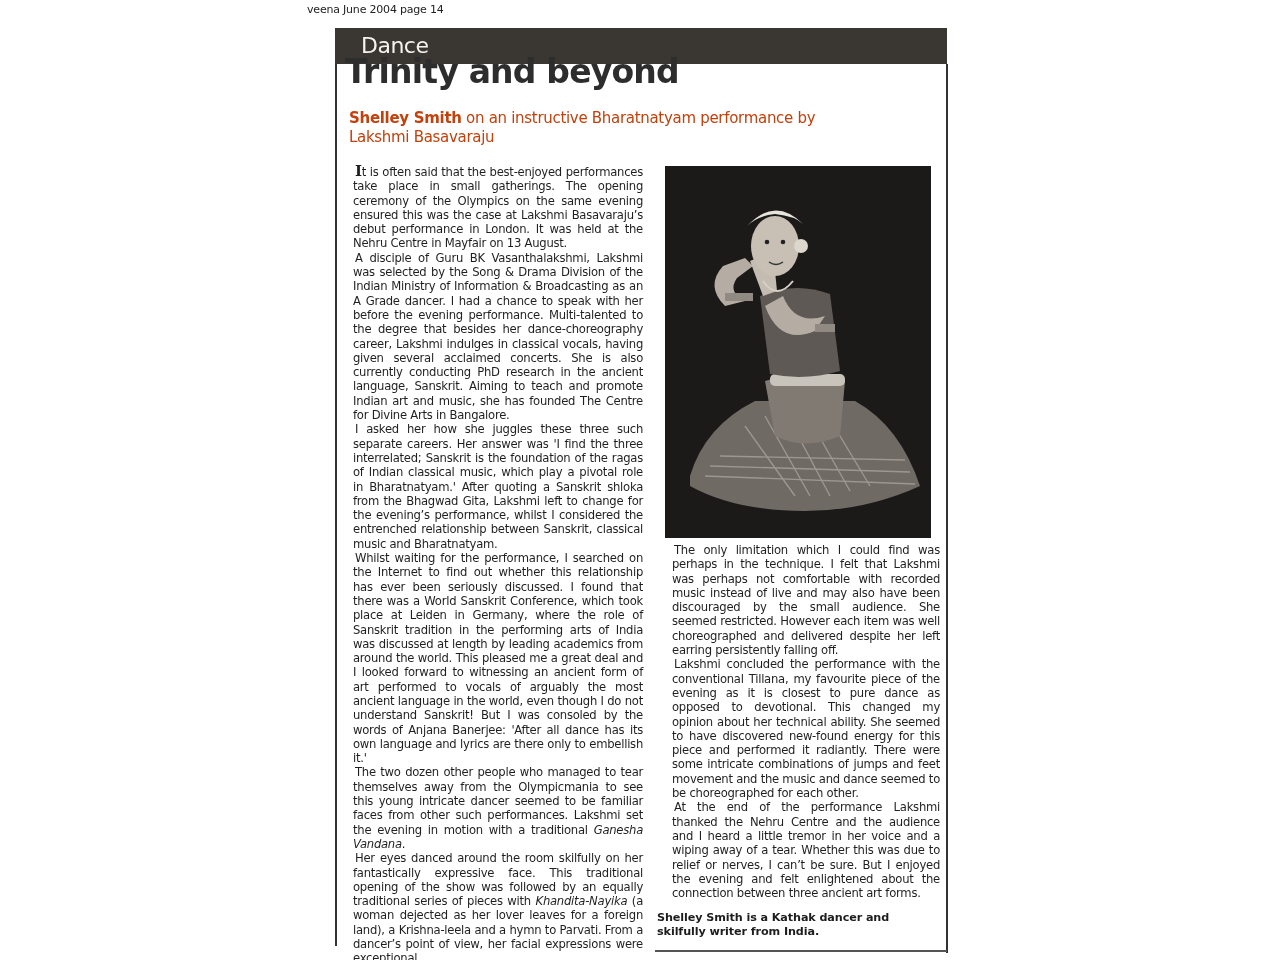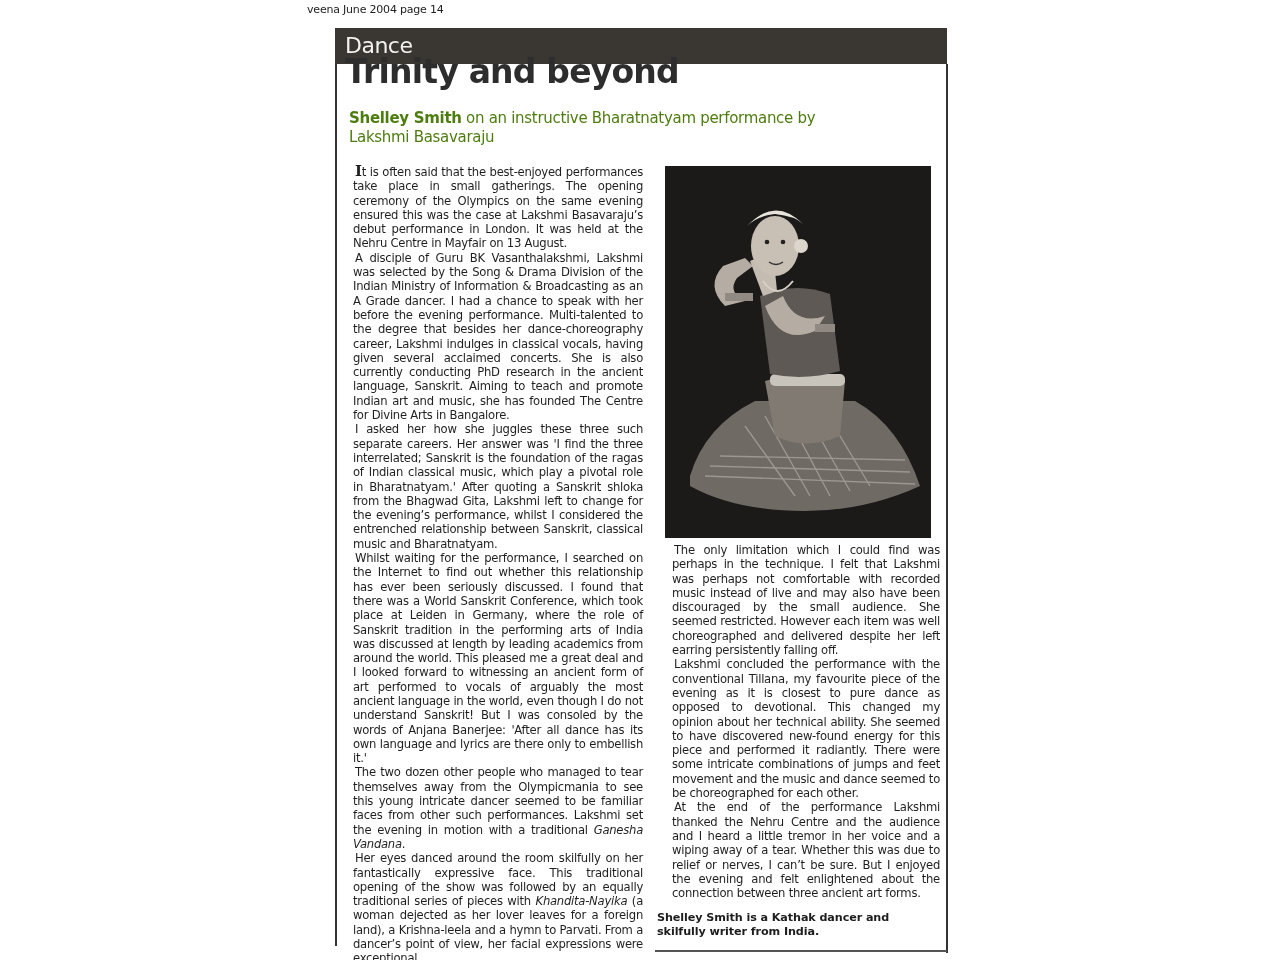--- a/index.html
+++ b/index.html
@@ -9,40 +9,40 @@
   }
   .page-header {
     position: absolute; left: 307px; top: 3px;
     font-family: "DejaVu Sans", sans-serif; font-size: 11px; color: #222;
     letter-spacing: -0.2px;
   }
   .section-bar {
     position: absolute; left: 335px; top: 28px; width: 612px; height: 36px;
     background: #3a3733; color: #f4f2ee;
     font-family: "DejaVu Sans", sans-serif; font-size: 22px;
-    line-height: 36px; padding-left: 10px; box-sizing: border-box;
+    line-height: 36px; padding-left: 26px; box-sizing: border-box;
     letter-spacing: -0.5px;
   }
   .frame-left {
     position: absolute; left: 335px; top: 64px; width: 2px; height: 882px; background: #333;
   }
   .frame-right {
     position: absolute; left: 946px; top: 64px; width: 2px; height: 889px; background: #333;
   }
   .frame-bottom {
     position: absolute; left: 655px; top: 950px; width: 292px; height: 2px; background: #555;
   }
   .headline {
     position: absolute; left: 345px; top: 52px;
     font-family: "DejaVu Sans", sans-serif; font-weight: bold; font-size: 33px;
     color: #2d2d2d; letter-spacing: -0.8px; margin: 0;
   }
   .standfirst {
     position: absolute; left: 349px; top: 109px; width: 480px;
-    font-size: 15px; line-height: 19px; color: #4d7c0f; letter-spacing: -0.3px;
+    font-size: 15px; line-height: 19px; color: #c2410c; letter-spacing: -0.3px;
   }
   .standfirst b { font-weight: bold; }
   .col {
     position: absolute; font-size: 11.6px; line-height: 14.3px; color: #1f1f1f;
     text-align: justify; letter-spacing: -0.25px;
   }
   .col p { margin: 0; text-indent: 2px; }
   .col-left { left: 353px; top: 164px; width: 290px; }
   .col-right { left: 657px; top: 543px; width: 268px; margin-left: 15px; }
   .dropcap { font-family: "DejaVu Serif", serif; font-weight: bold; font-size: 15px; }

